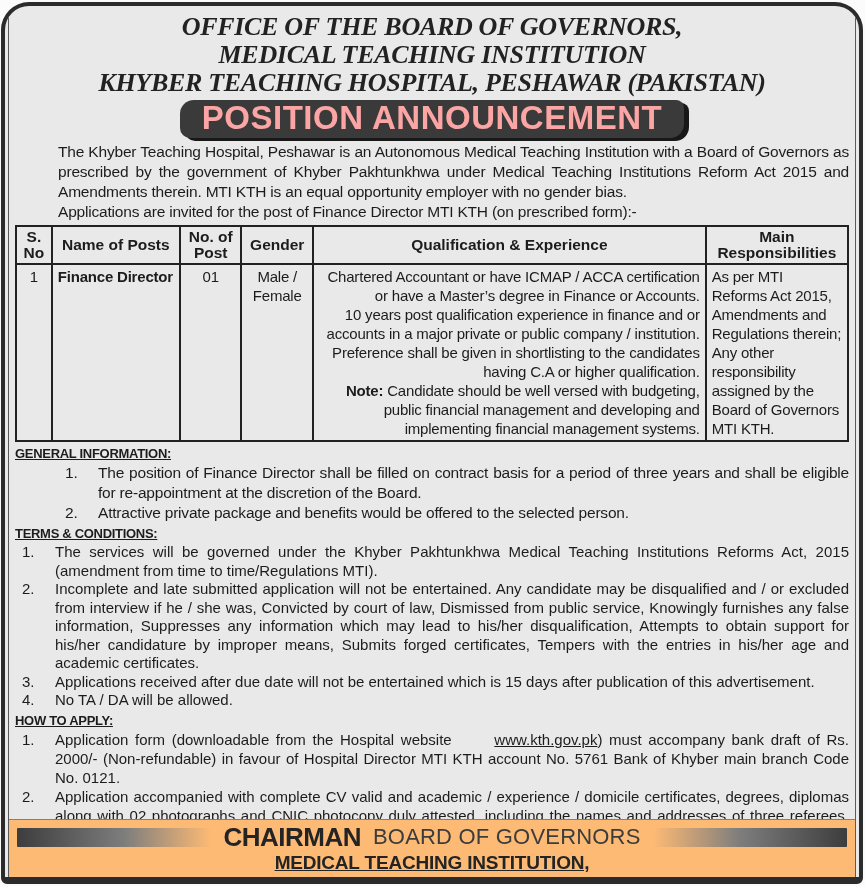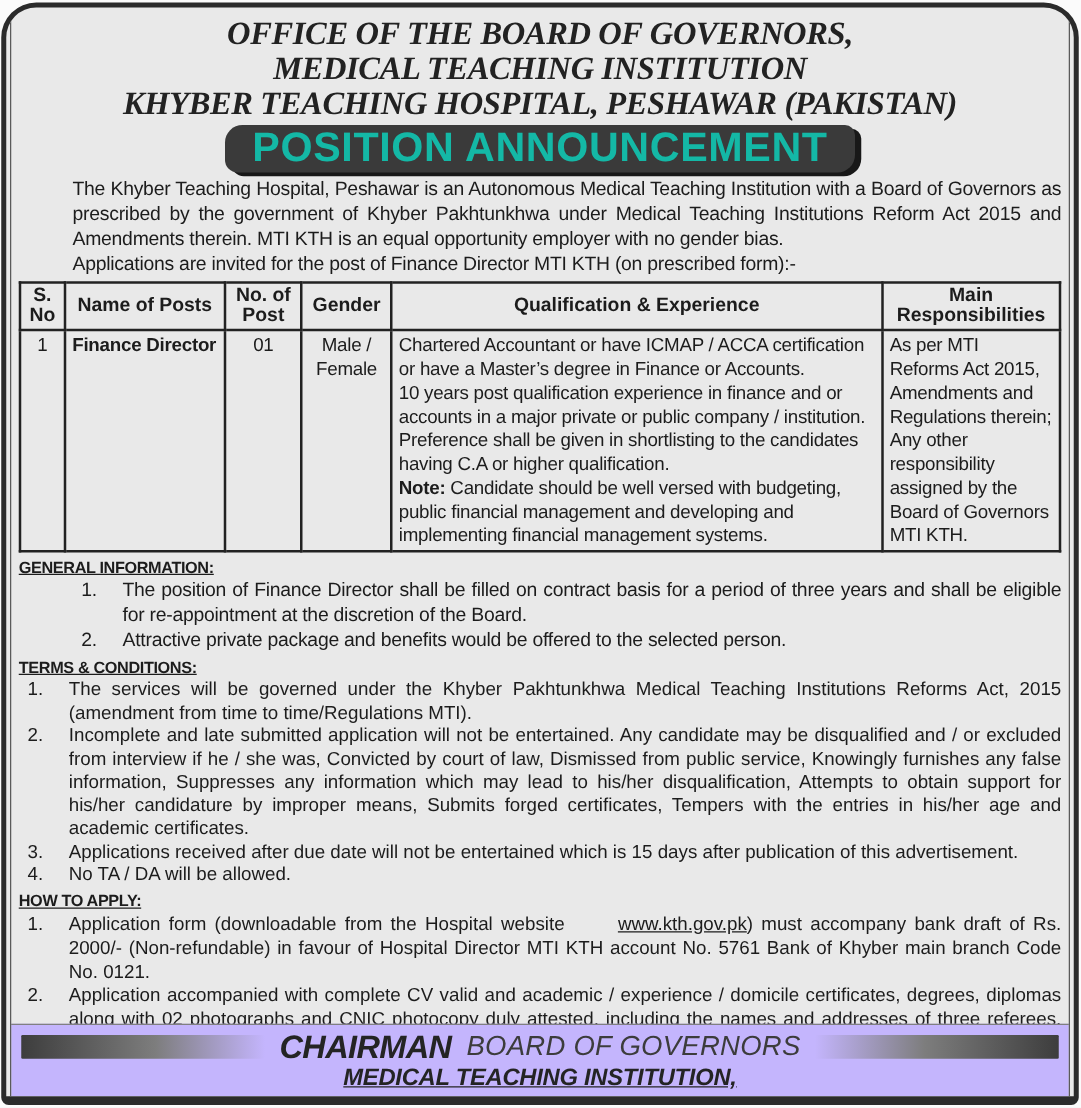--- a/index.html
+++ b/index.html
@@ -11,54 +11,54 @@
   .inner-rule { position:absolute; top:0; bottom:0; left:3px; right:3px;
                 border-left:1px solid #5a5a5a; border-right:1px solid #5a5a5a;
                 pointer-events:none; }
   .content { padding:3px 10px 92px 10px; }
 
   
   .masthead { text-align:center; font-family:"Liberation Serif", serif;
               font-style:italic; font-weight:bold; font-size:26px; line-height:28px;
               color:#222; letter-spacing:-0.3px; padding-top:4px; }
   .banner-wrap { text-align:center; margin:3px 0 4px 0; }
-  .banner { display:inline-block; background:#3a3a3a; color:#14b8a6;
+  .banner { display:inline-block; background:#3a3a3a; color:#fca5a5;
             font-weight:bold; font-size:33px; line-height:34px; letter-spacing:0.5px;
             padding:1px 22px 3px 22px; border-radius:14px 8px 14px 10px;
             box-shadow:5px 3px 0 #181818; }
 
   
   .body-txt { font-size:15.5px; line-height:20px; letter-spacing:-0.2px;margin-left:43px; }
   .justify { text-align:justify; }
 
   
   table.posts { width:100%; border-collapse:collapse; margin:3px 0 2px 0; }
   table.posts th, table.posts td { border:2px solid #222; }
   table.posts th { font-size:15.5px; line-height:16px; font-weight:bold;
                    text-align:center; padding:2px 2px; height:34px; }
   table.posts td { vertical-align:top; font-size:15px; line-height:19px;
                    letter-spacing:-0.2px; padding:2px 5px; }
   td.c { text-align:center; }
   td.postname { font-weight:bold; font-size:15.5px; }
-  .qual p { text-align:left; }
+  .qual p { text-align:right; }
 
   
   h2.sec { font-size:13px; line-height:19px; font-weight:bold;
            text-decoration:underline; letter-spacing:-0.3px; margin-top:1px; }
   .li { display:flex; }
   .li .num { flex:0 0 40px; padding-left:7px; }
   .li .txt { flex:1; text-align:justify; }
   .sec-terms .li { font-size:15px; line-height:18.5px; }
   .sec-apply .li { font-size:15px; line-height:19px; }
   .u { text-decoration:underline;margin-left:36px; }
   .b { font-weight:bold; }
 
   
-  .footer { position:absolute; left:4px; right:4px; bottom:0; background:#c4b5fd;
-            padding:3px 8px 3px 8px; border-top:1px solid #808080;font-style:italic; }
+  .footer { position:absolute; left:4px; right:4px; bottom:0; background:#fdba74;
+            padding:3px 8px 3px 8px; border-top:1px solid #808080; }
   .f-row1 { display:flex; align-items:center; justify-content:center; gap:12px; height:28px; }
   .gbar { height:19px; flex:1; border-radius:1px; }
   .gbar.l { background:linear-gradient(90deg, #3d3d3d 0%, #7d7d7d 55%, rgba(233,233,233,0) 100%); }
   .gbar.r { background:linear-gradient(270deg, #3d3d3d 0%, #7d7d7d 55%, rgba(233,233,233,0) 100%); }
   .chairman { font-size:26px; font-weight:bold; letter-spacing:-0.5px; color:#242424; white-space:nowrap; }
   .board { font-size:22px; color:#3c3c3c; white-space:nowrap; letter-spacing:0.2px; }
   .f-row2 { text-align:center; font-size:19px; font-weight:bold; text-decoration:underline;
             letter-spacing:-0.2px; line-height:23px; color:#242424; }
   .f-row3 { position:relative; text-align:center; font-size:21px; line-height:25px; color:#2a2a2a; }
   .inf-ref { position:absolute; right:2px; bottom:1px; font-size:14.5px; font-weight:bold;

